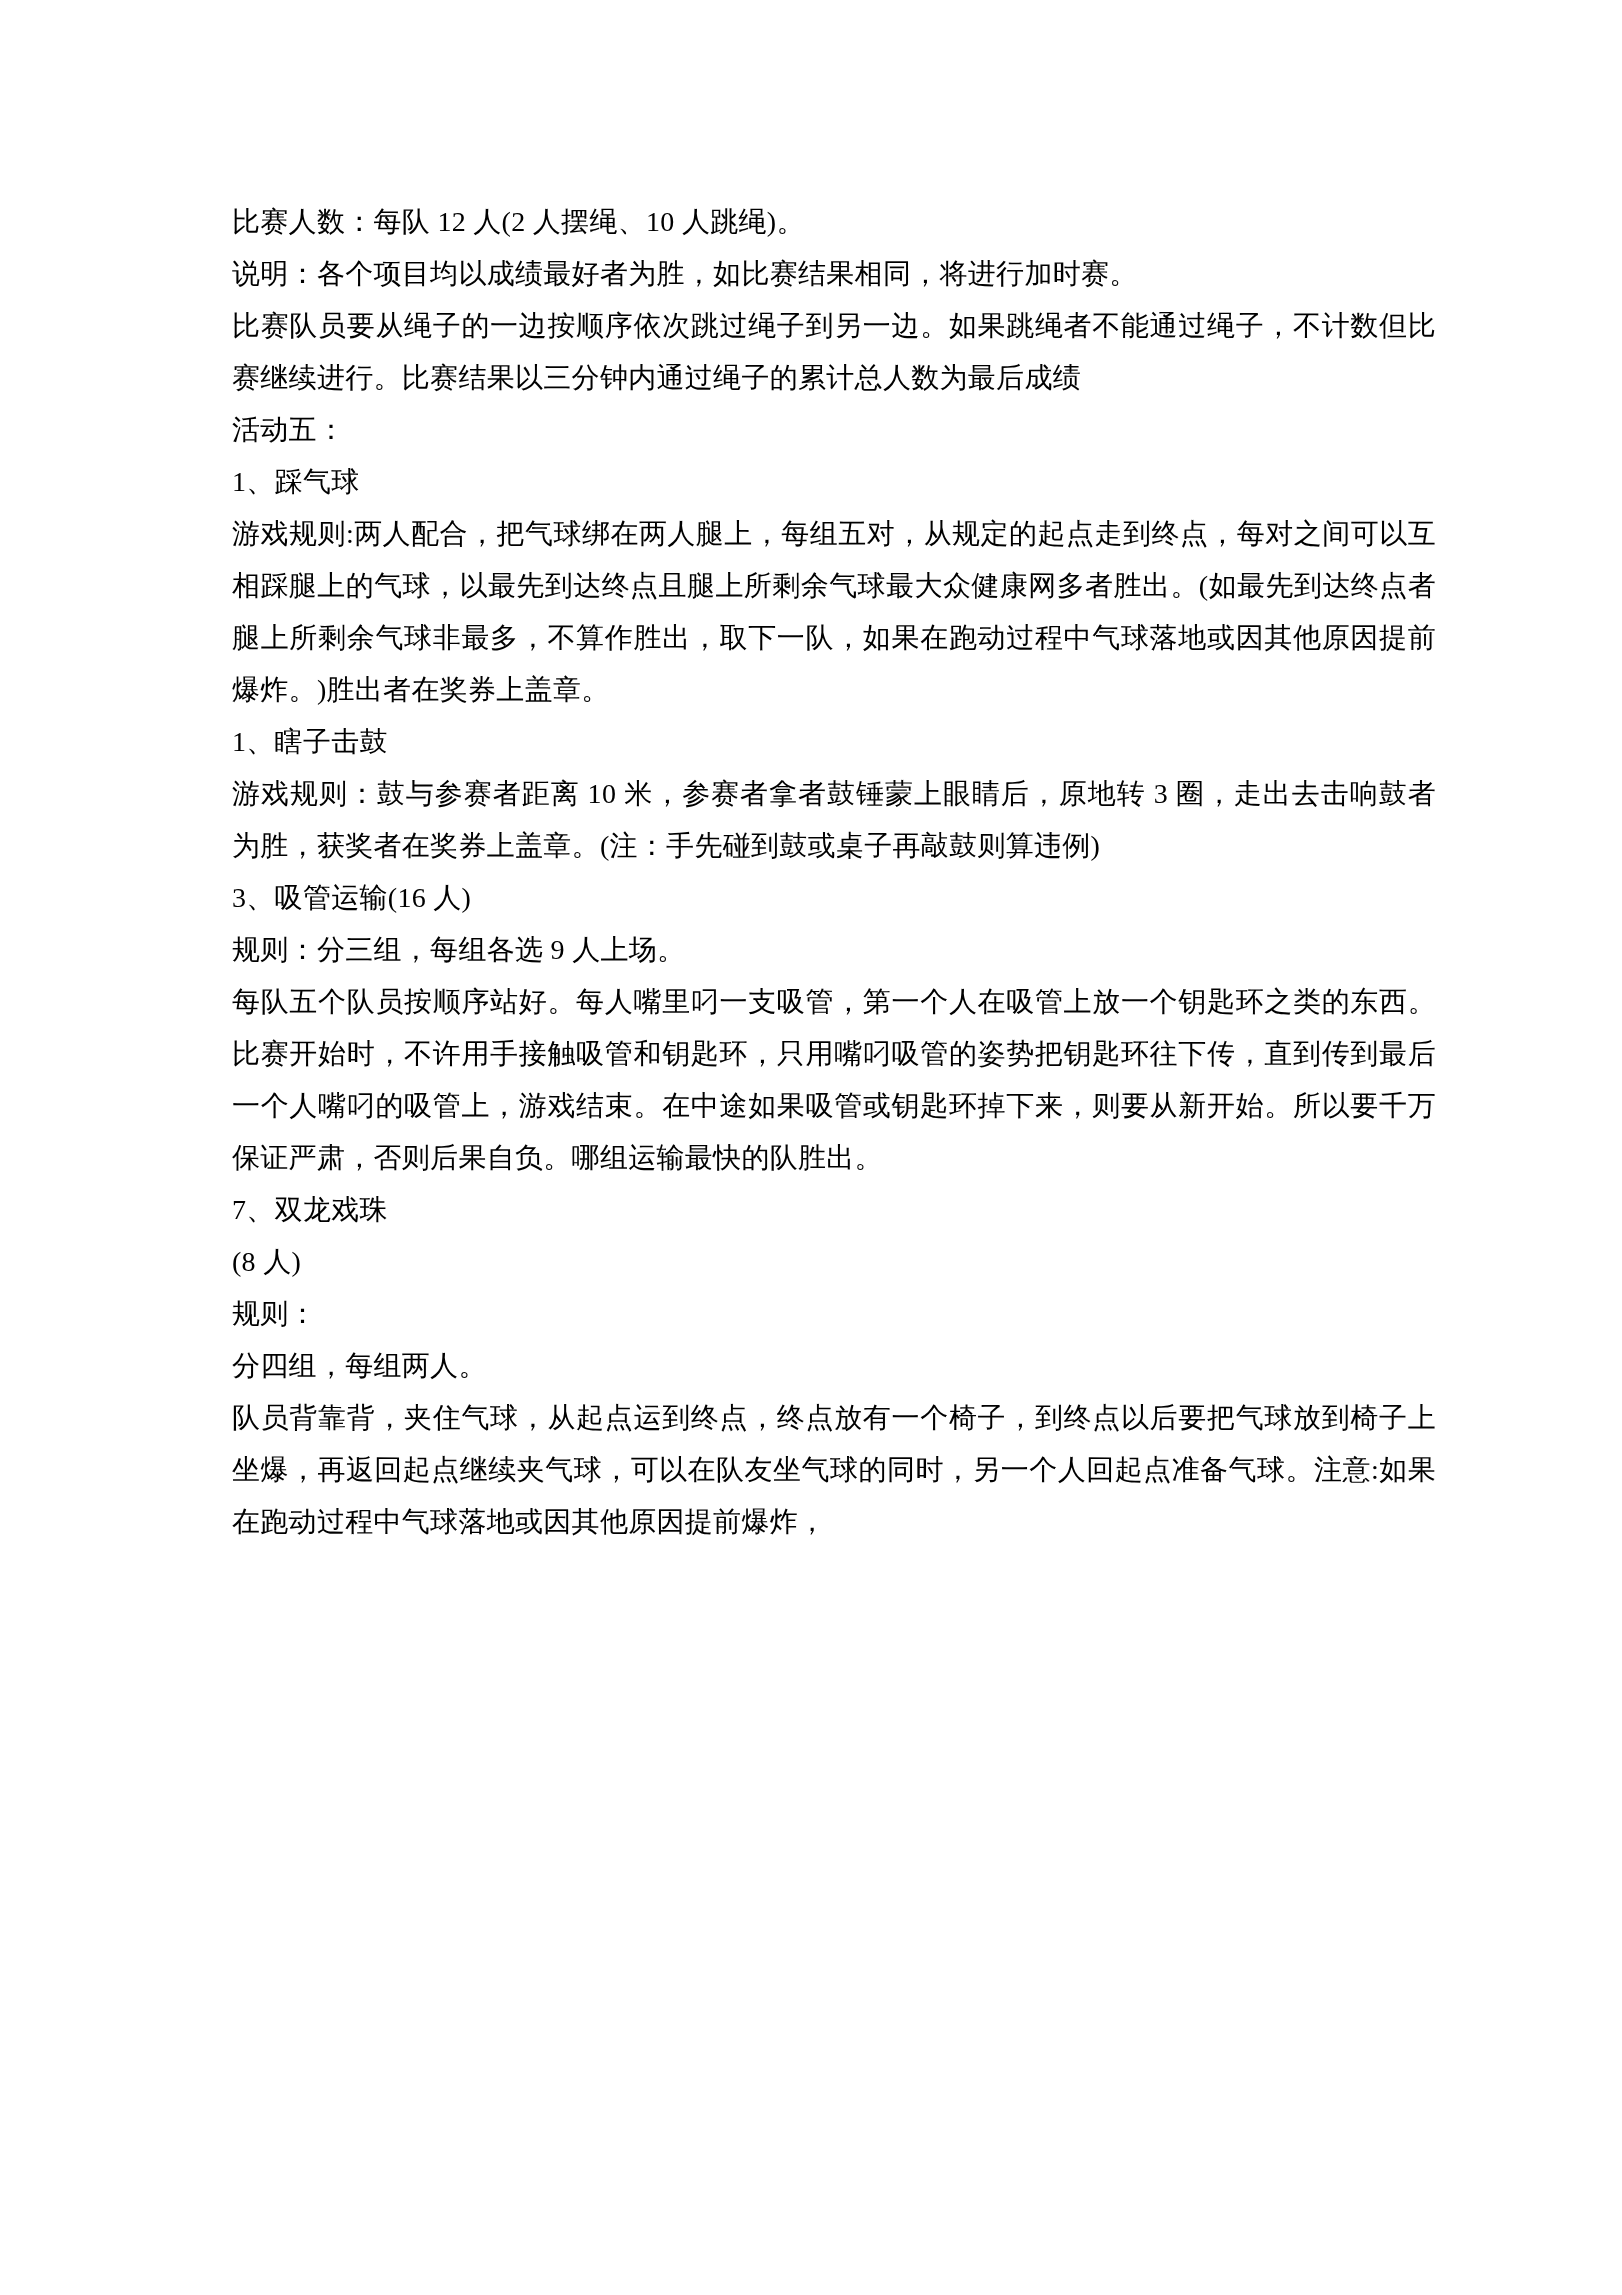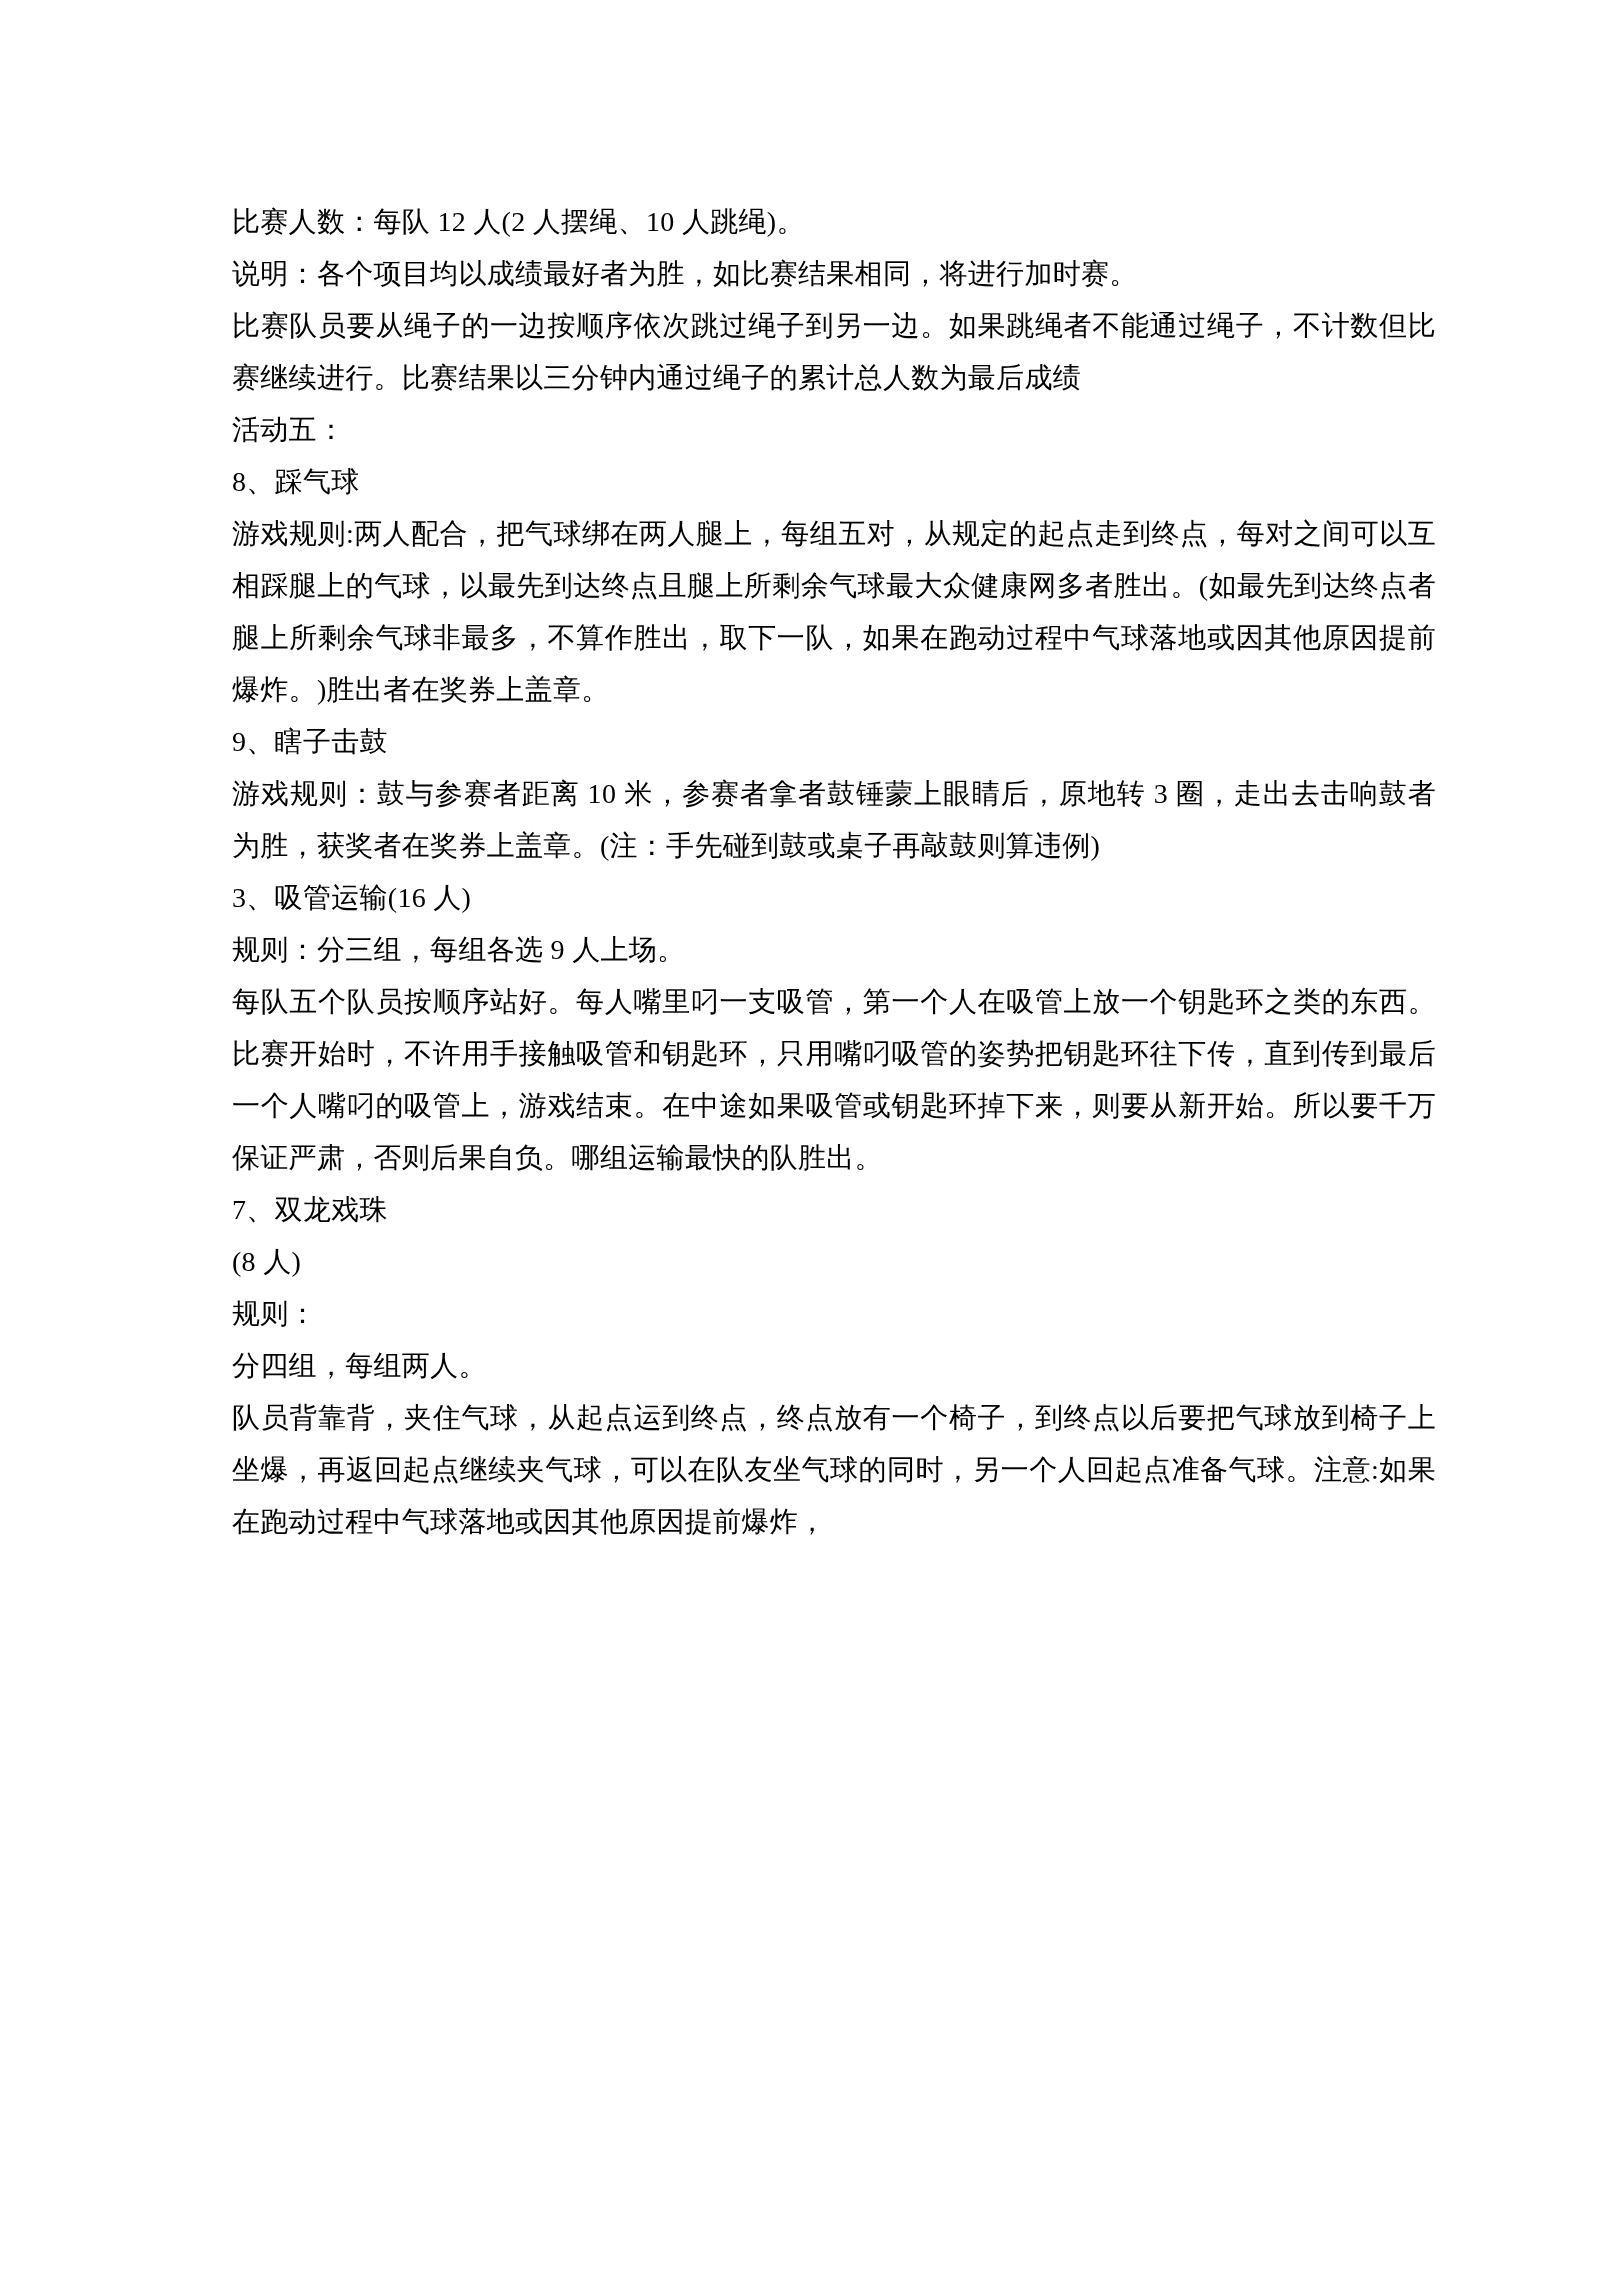--- a/index.html
+++ b/index.html
@@ -42,25 +42,25 @@
   <div class="doc-body">
 
     <p class="para">比赛人数：每队 12 人(2 人摆绳、10 人跳绳)。</p>
 
     <p class="para">说明：各个项目均以成绩最好者为胜，如比赛结果相同，将进行加时赛。</p>
 
     <p class="para">比赛队员要从绳子的一边按顺序依次跳过绳子到另一边。如果跳绳者不能通过绳子，不计数但比赛继续进行。比赛结果以三分钟内通过绳子的累计总人数为最后成绩</p>
 
     <p class="para">活动五：</p>
 
-    <p class="para">8、踩气球</p>
+    <p class="para">1、踩气球</p>
 
     <p class="para">游戏规则:两人配合，把气球绑在两人腿上，每组五对，从规定的起点走到终点，每对之间可以互相踩腿上的气球，以最先到达终点且腿上所剩余气球最大众健康网多者胜出。(如最先到达终点者腿上所剩余气球非最多，不算作胜出，取下一队，如果在跑动过程中气球落地或因其他原因提前爆炸。)胜出者在奖券上盖章。</p>
 
-    <p class="para">9、瞎子击鼓</p>
+    <p class="para">1、瞎子击鼓</p>
 
     <p class="para">游戏规则：鼓与参赛者距离 10 米，参赛者拿者鼓锤蒙上眼睛后，原地转 3 圈，走出去击响鼓者为胜，获奖者在奖券上盖章。(注：手先碰到鼓或桌子再敲鼓则算违例)</p>
 
     <p class="para">3、吸管运输(16 人)</p>
 
     <p class="para">规则：分三组，每组各选 9 人上场。</p>
 
     <p class="para">每队五个队员按顺序站好。每人嘴里叼一支吸管，第一个人在吸管上放一个钥匙环之类的东西。比赛开始时，不许用手接触吸管和钥匙环，只用嘴叼吸管的姿势把钥匙环往下传，直到传到最后一个人嘴叼的吸管上，游戏结束。在中途如果吸管或钥匙环掉下来，则要从新开始。所以要千万保证严肃，否则后果自负。哪组运输最快的队胜出。</p>
 
     <p class="para">7、双龙戏珠</p>

